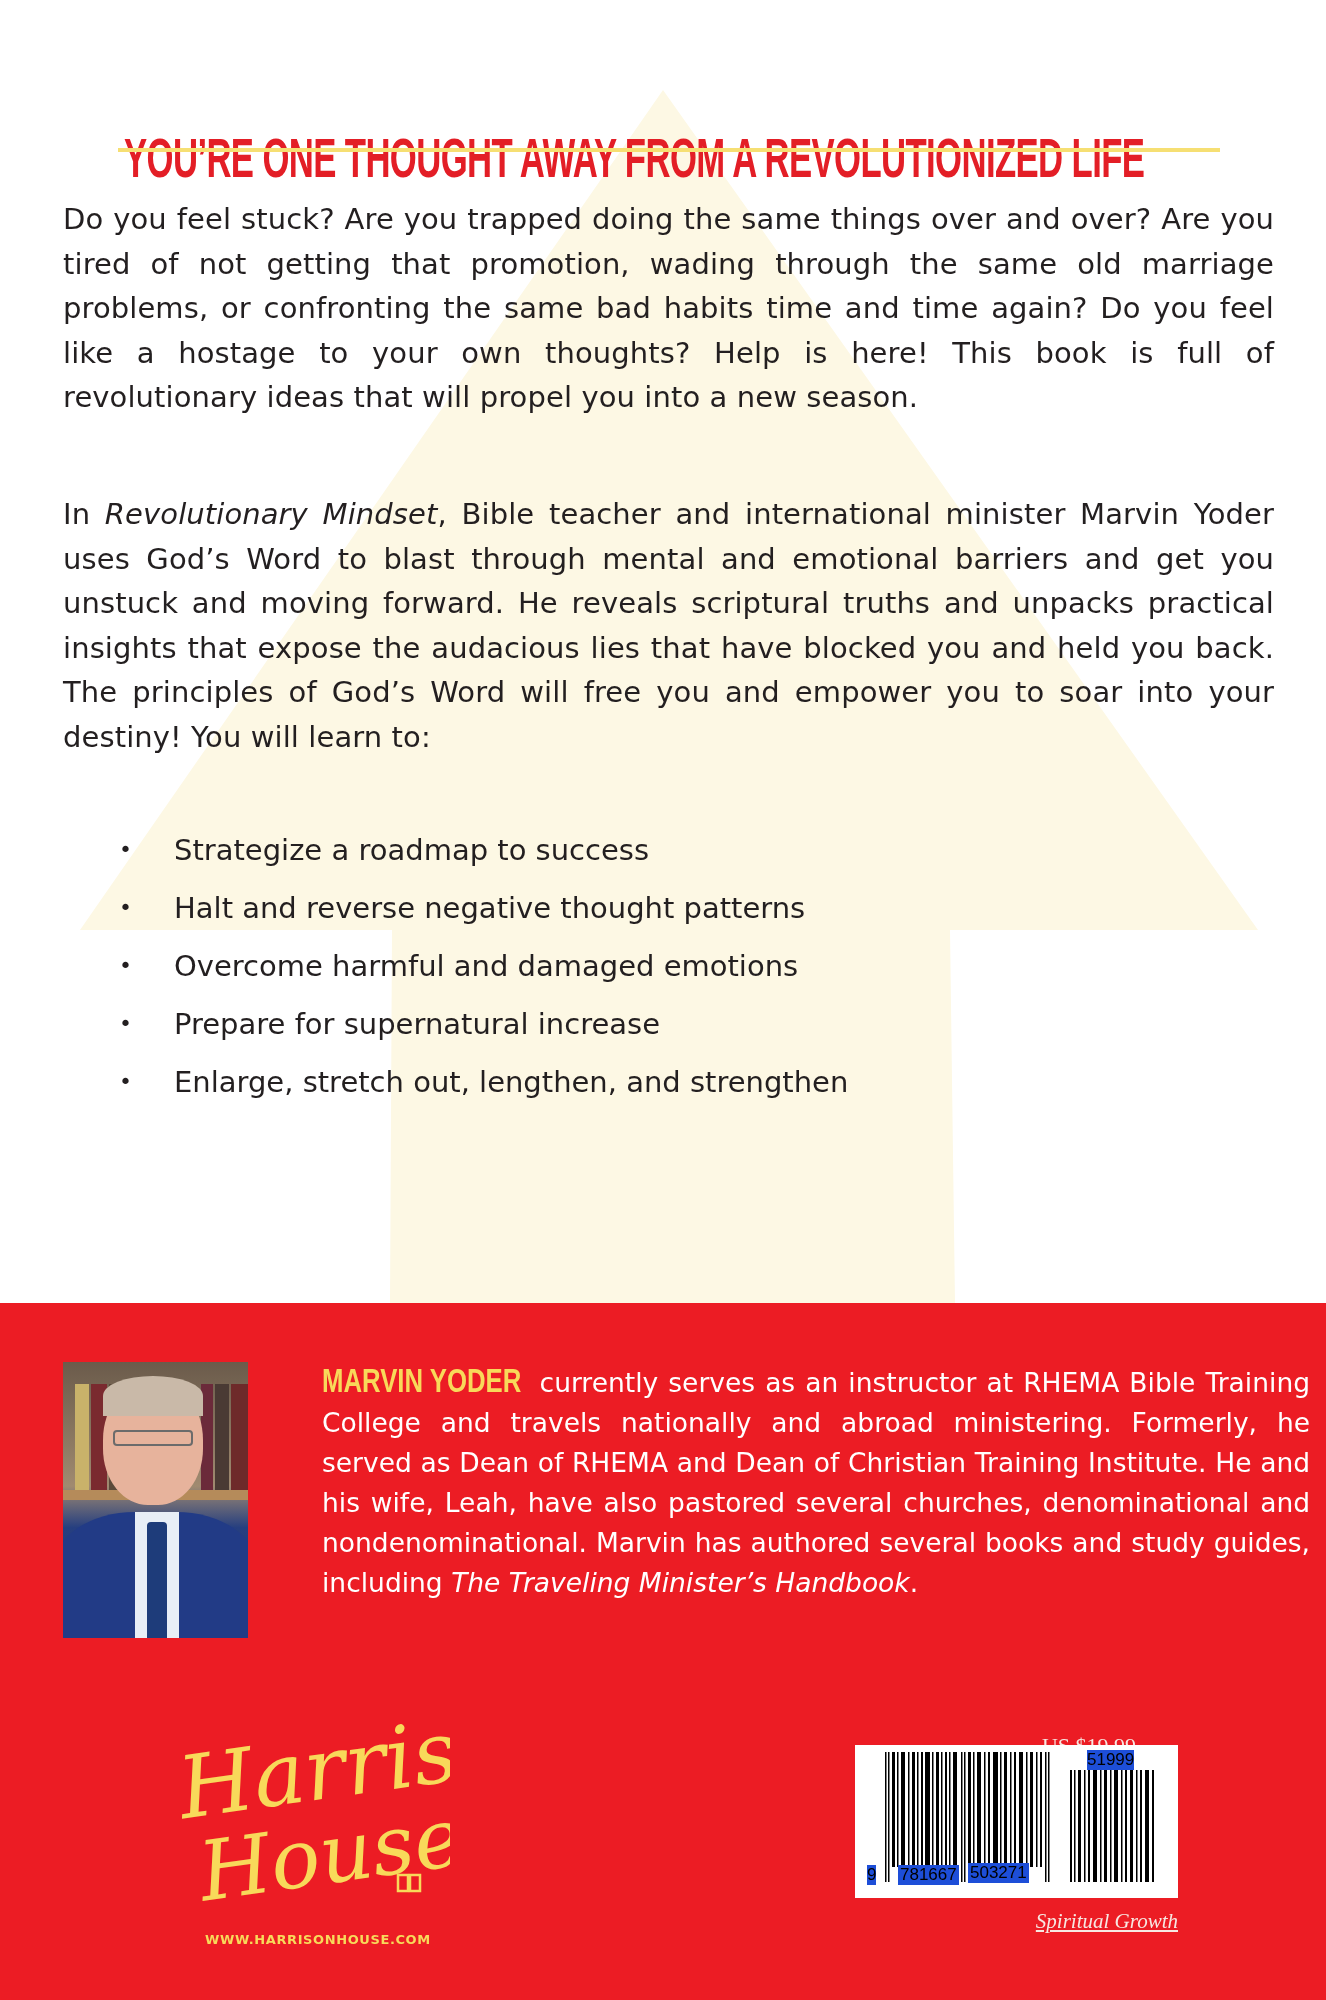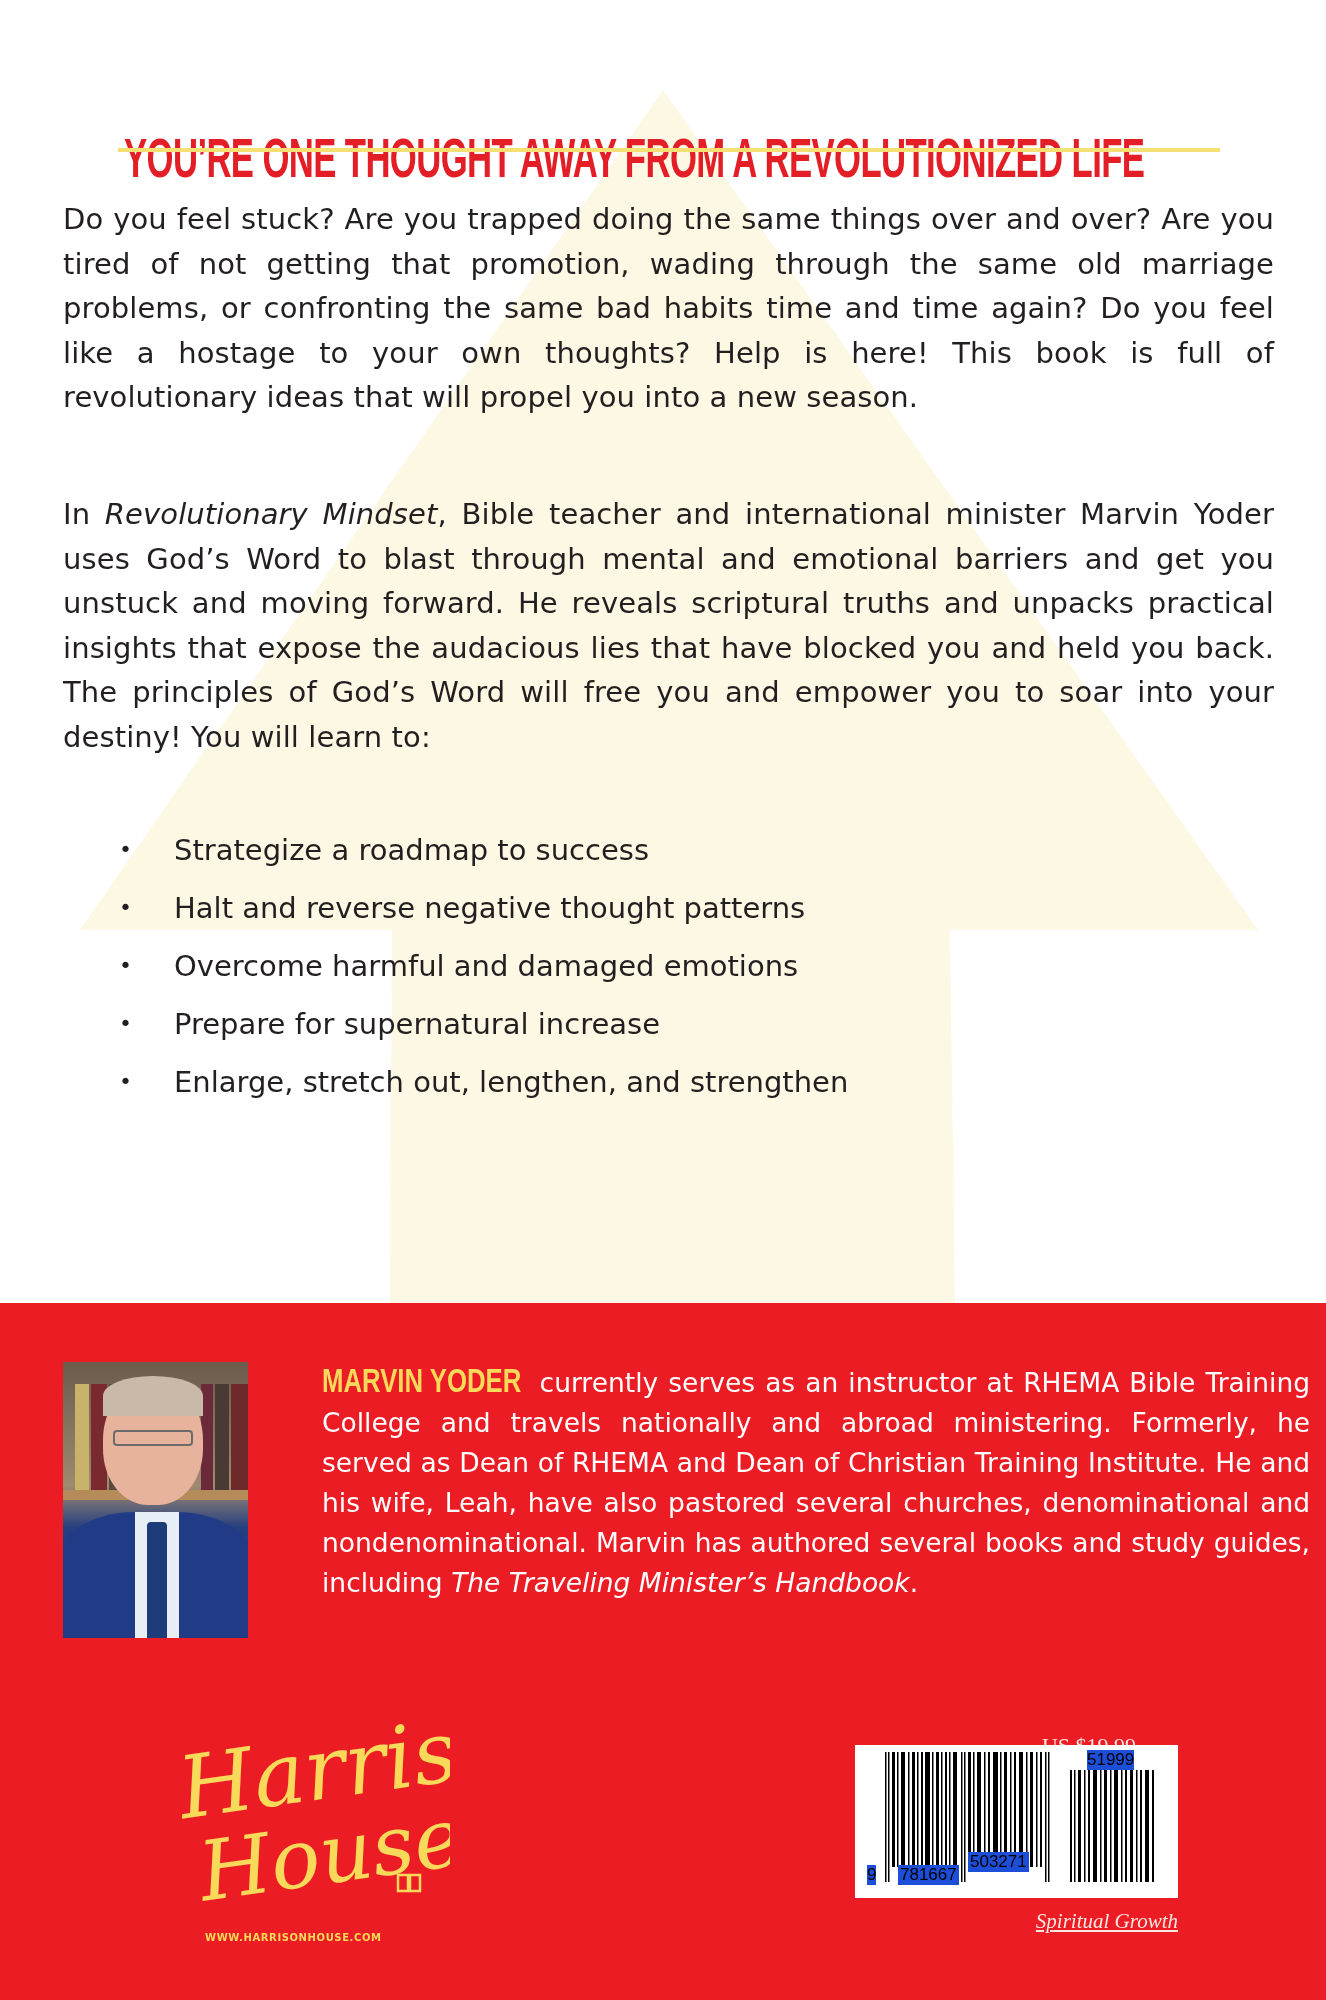--- a/index.html
+++ b/index.html
@@ -63,35 +63,35 @@
   .bio .name {
     font-family: "Liberation Sans", sans-serif; font-weight: bold; color: #f8d95a;
     font-size: 33px; display: inline-block; transform: scaleX(0.78); transform-origin: left bottom;
     margin-right: -48px;
   }
   .bio em { font-style: italic; }
 
   .logo { position: absolute; left: 160px; top: 404px; width: 290px; height: 220px; }
   .logo-url {
     position: absolute; left: 205px; top: 629px; width: 195px;
-    font-family: "DejaVu Sans", sans-serif; font-weight: bold; font-size: 10px;
+    font-family: "DejaVu Sans", sans-serif; font-weight: bold; font-size: 13px;
     color: #f8d95a; letter-spacing: 0.6px; white-space: nowrap;
   }
 
   .price {
     position: absolute; left: 1000px; top: 405px; width: 178px; text-align: center;
     font-family: Liberation Serif, serif; font-size: 22px; color: #f7e8e2; margin-top: 25px;
   }
   .barcode-box { position: absolute; left: 855px; top: 442px; width: 323px; height: 153px; background: #ffffff; }
   .barcode-main { position: absolute; left: 30px; top: 7px; width: 170px; height: 130px; }
   .barcode-addon { position: absolute; left: 215px; top: 25px; width: 85px; height: 112px; }
   .bc-digits { position: absolute; font-family: "Liberation Sans", sans-serif; font-size: 17px; color: #000; background: #1d4ed8; padding: 0 2px; }
   .bc-d1 { left: 12px; top: 120px; padding: 0; }
   .bc-d2 { left: 43px; top: 120px; }
-  .bc-d3 { left: 113px; top: 107px; }
+  .bc-d3 { left: 113px; top: 118px; }
   .bc-addon-num { left: 232px; top: 5px; padding: 0; }
 
   .category {
     position: absolute; left: 1000px; top: 606px; width: 178px; text-align: right;
     font-family: "Liberation Serif", serif; font-style: italic; font-size: 21px; color: #f7e8e2; text-decoration: underline;
   }
 </style>
 </head>
 <body>
 

